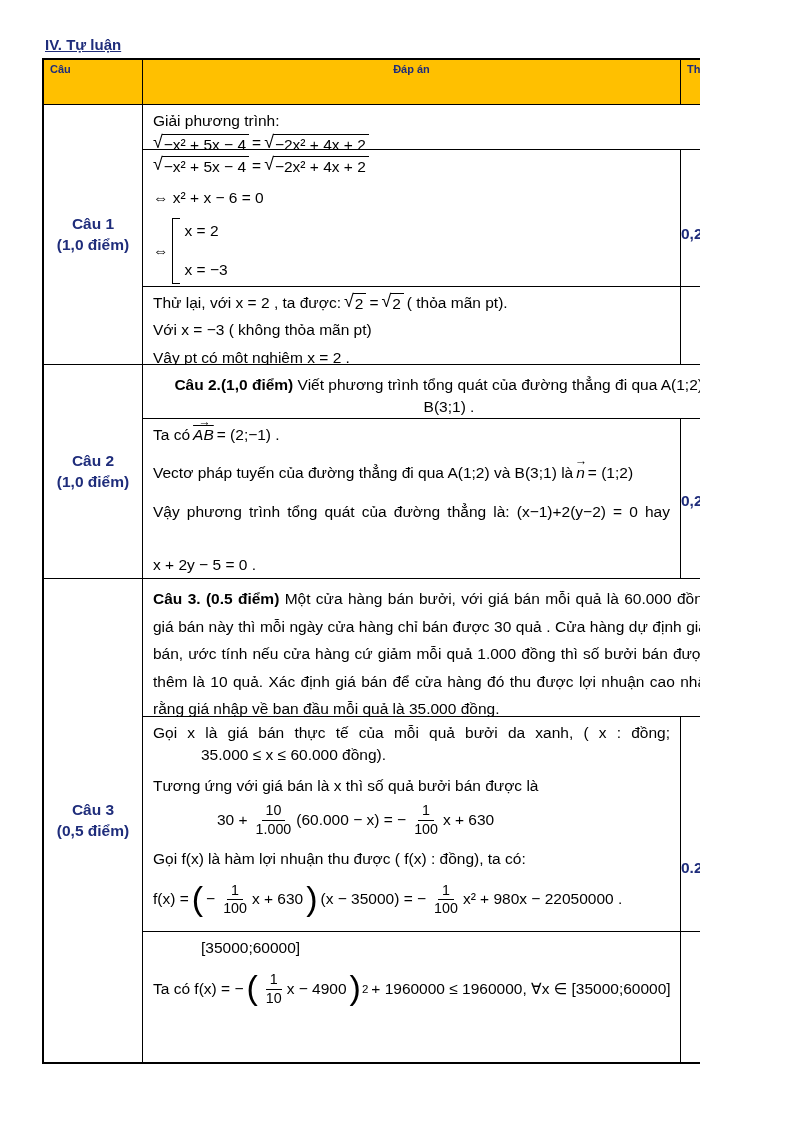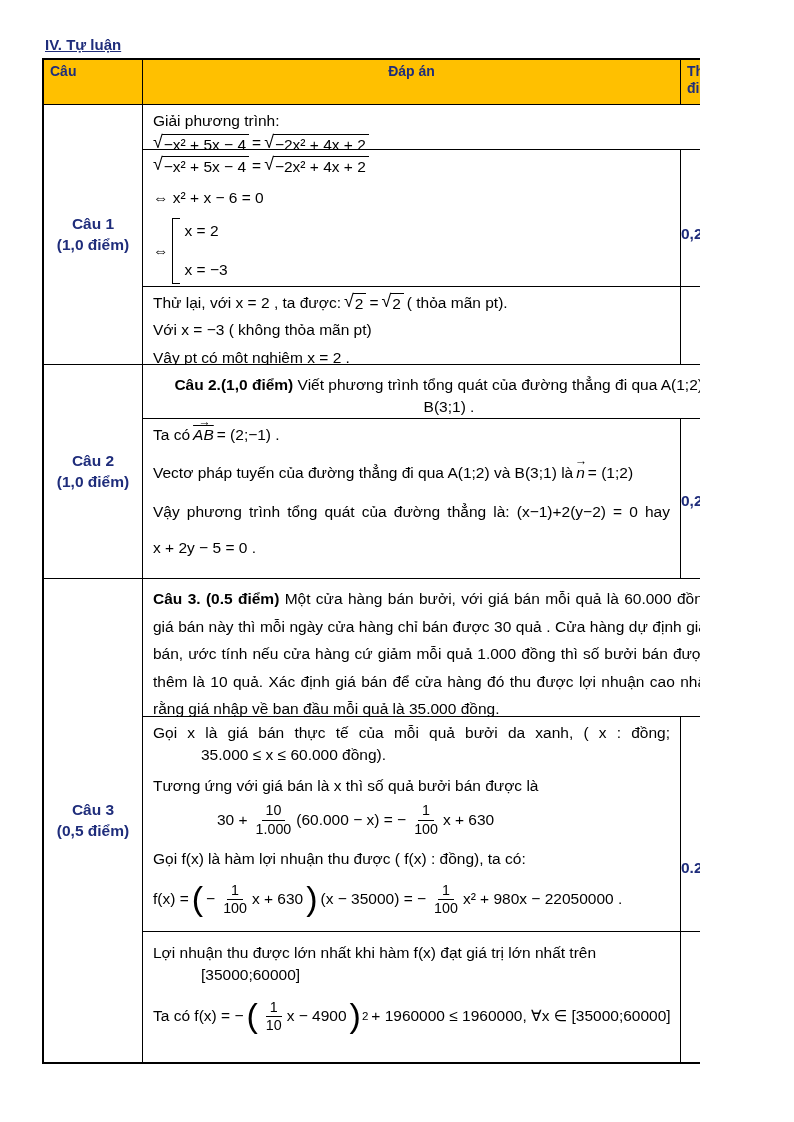--- a/index.html
+++ b/index.html
@@ -8,21 +8,21 @@
   .title{position:absolute;left:45px;top:36px;font-size:15px;font-weight:bold;
          color:#1F2D7B;text-decoration:underline;}
   .tbl{position:absolute;left:42px;top:58px;width:711px;
        display:grid;grid-template-columns:99px 538px 74px;
        grid-template-rows:45px 45px 137px 78px 54px 160px 138px 215px 130px;
        border:2px solid #000;box-sizing:content-box;font-size:15.5px;}
   .cell{box-sizing:border-box;overflow:hidden;}
   .br{border-right:1.5px solid #000;}
   .bb{border-bottom:1.5px solid #000;}
   
-  .hdr{background:#FFC000;color:#1F2D7B;font-weight:bold;font-size:14px;
+  .hdr{background:#FFC000;color:#1F2D7B;font-weight:bold;font-size:11px;
        padding:3px 6px;line-height:1.2;}
   .h-cau{grid-column:1;grid-row:1;}
   .h-dapan{grid-column:2;grid-row:1;text-align:center;}
   .h-thang{grid-column:3;grid-row:1;}
   
   .qlabel{display:flex;flex-direction:column;align-items:center;justify-content:center;
           color:#1F2D7B;font-weight:bold;font-size:15.5px;line-height:1.35;}
   .l-cau1{grid-column:1;grid-row:2 / span 3;}
   .l-cau2{grid-column:1;grid-row:5 / span 2;}
   .l-cau3{grid-column:1;grid-row:7 / span 3;}
@@ -65,21 +65,21 @@
   .bp{font-size:34px;font-weight:400;line-height:0;transform:translateY(-2px);}
   .bpsup{font-size:11.5px;vertical-align:17px;margin-left:-2px;}
   .vec{position:relative;display:inline-block;font-style:italic;}
   .vec.bar{text-decoration:overline;}
   .vec::after{content:"\2192";position:absolute;left:55%;top:-0.78em;transform:translateX(-50%);
               font-size:0.8em;font-style:normal;}
   .justline{text-align:justify;text-align-last:justify;}
   .indent1{margin-left:48px;}
   .indent2{margin-left:64px;}
   .mt8{margin-top:8px;} .mt10{margin-top:10px;} .mt12{margin-top:12px;}
-  .mt14{margin-top:14px;} .mt16{margin-top:16px;} .mt5{margin-top:5px;}
+  .mt14{margin-top:31px;} .mt16{margin-top:16px;} .mt5{margin-top:5px;}
   b.qb{font-weight:bold;}
 </style>
 </head>
 <body>
 
 <div class="page">
 
   <div class="title">IV. Tự luận</div>
 
   <div class="tbl">
@@ -230,21 +230,20 @@
             <span class="den">100</span>
           </span>
         <span>x² + 980x − 22050000 .</span>
       </div>
     </div>
     <div class="cell scorecell c3r2s bb">
       <span class="sc3a">0.25</span>
     </div>
 
     <div class="cell ans c3r3a br">
-      <div class="mt5">Lợi nhuận thu được lớn nhất khi hàm  f(x)  đạt giá trị lớn nhất trên</div>
       <div class="indent1">[35000;60000]</div>
       <div class="eqline mt12">
         <span>Ta có  f(x) = −</span>
         <span class="bp">(</span>
         <span class="frac">
             <span class="num">1</span>
             <span class="den">10</span>
           </span>
         <span>x − 4900</span>
         <span class="bp">)</span>

